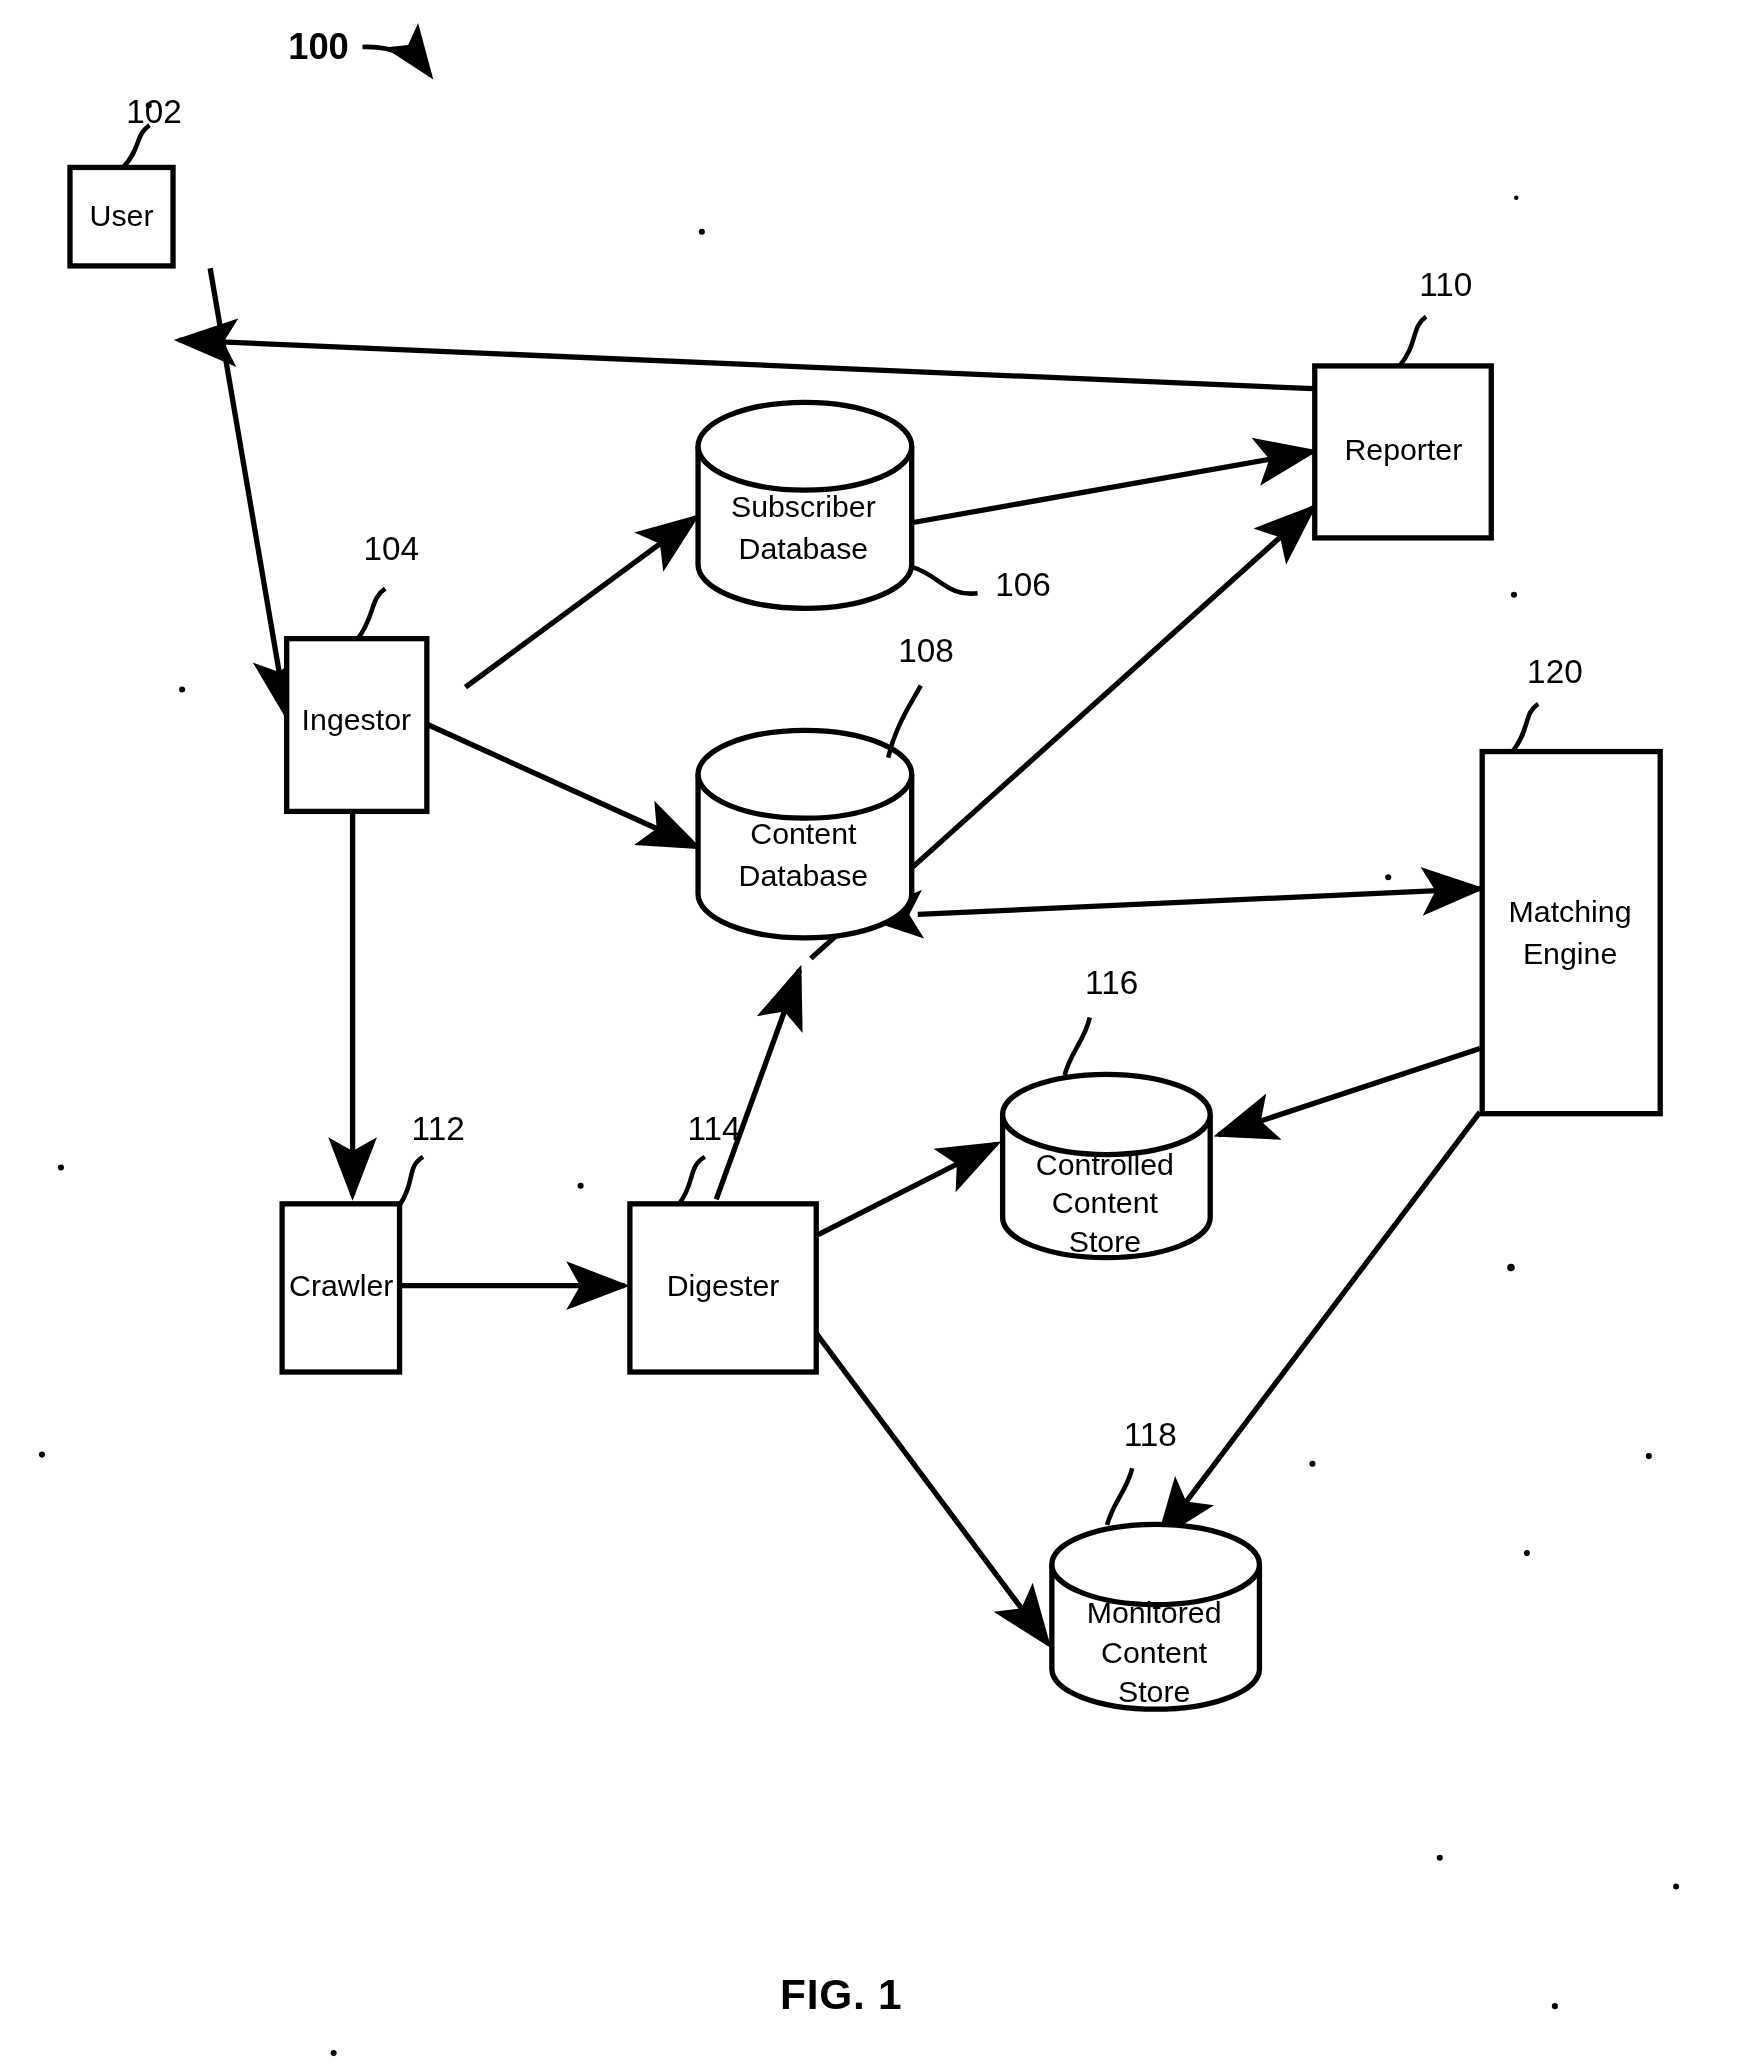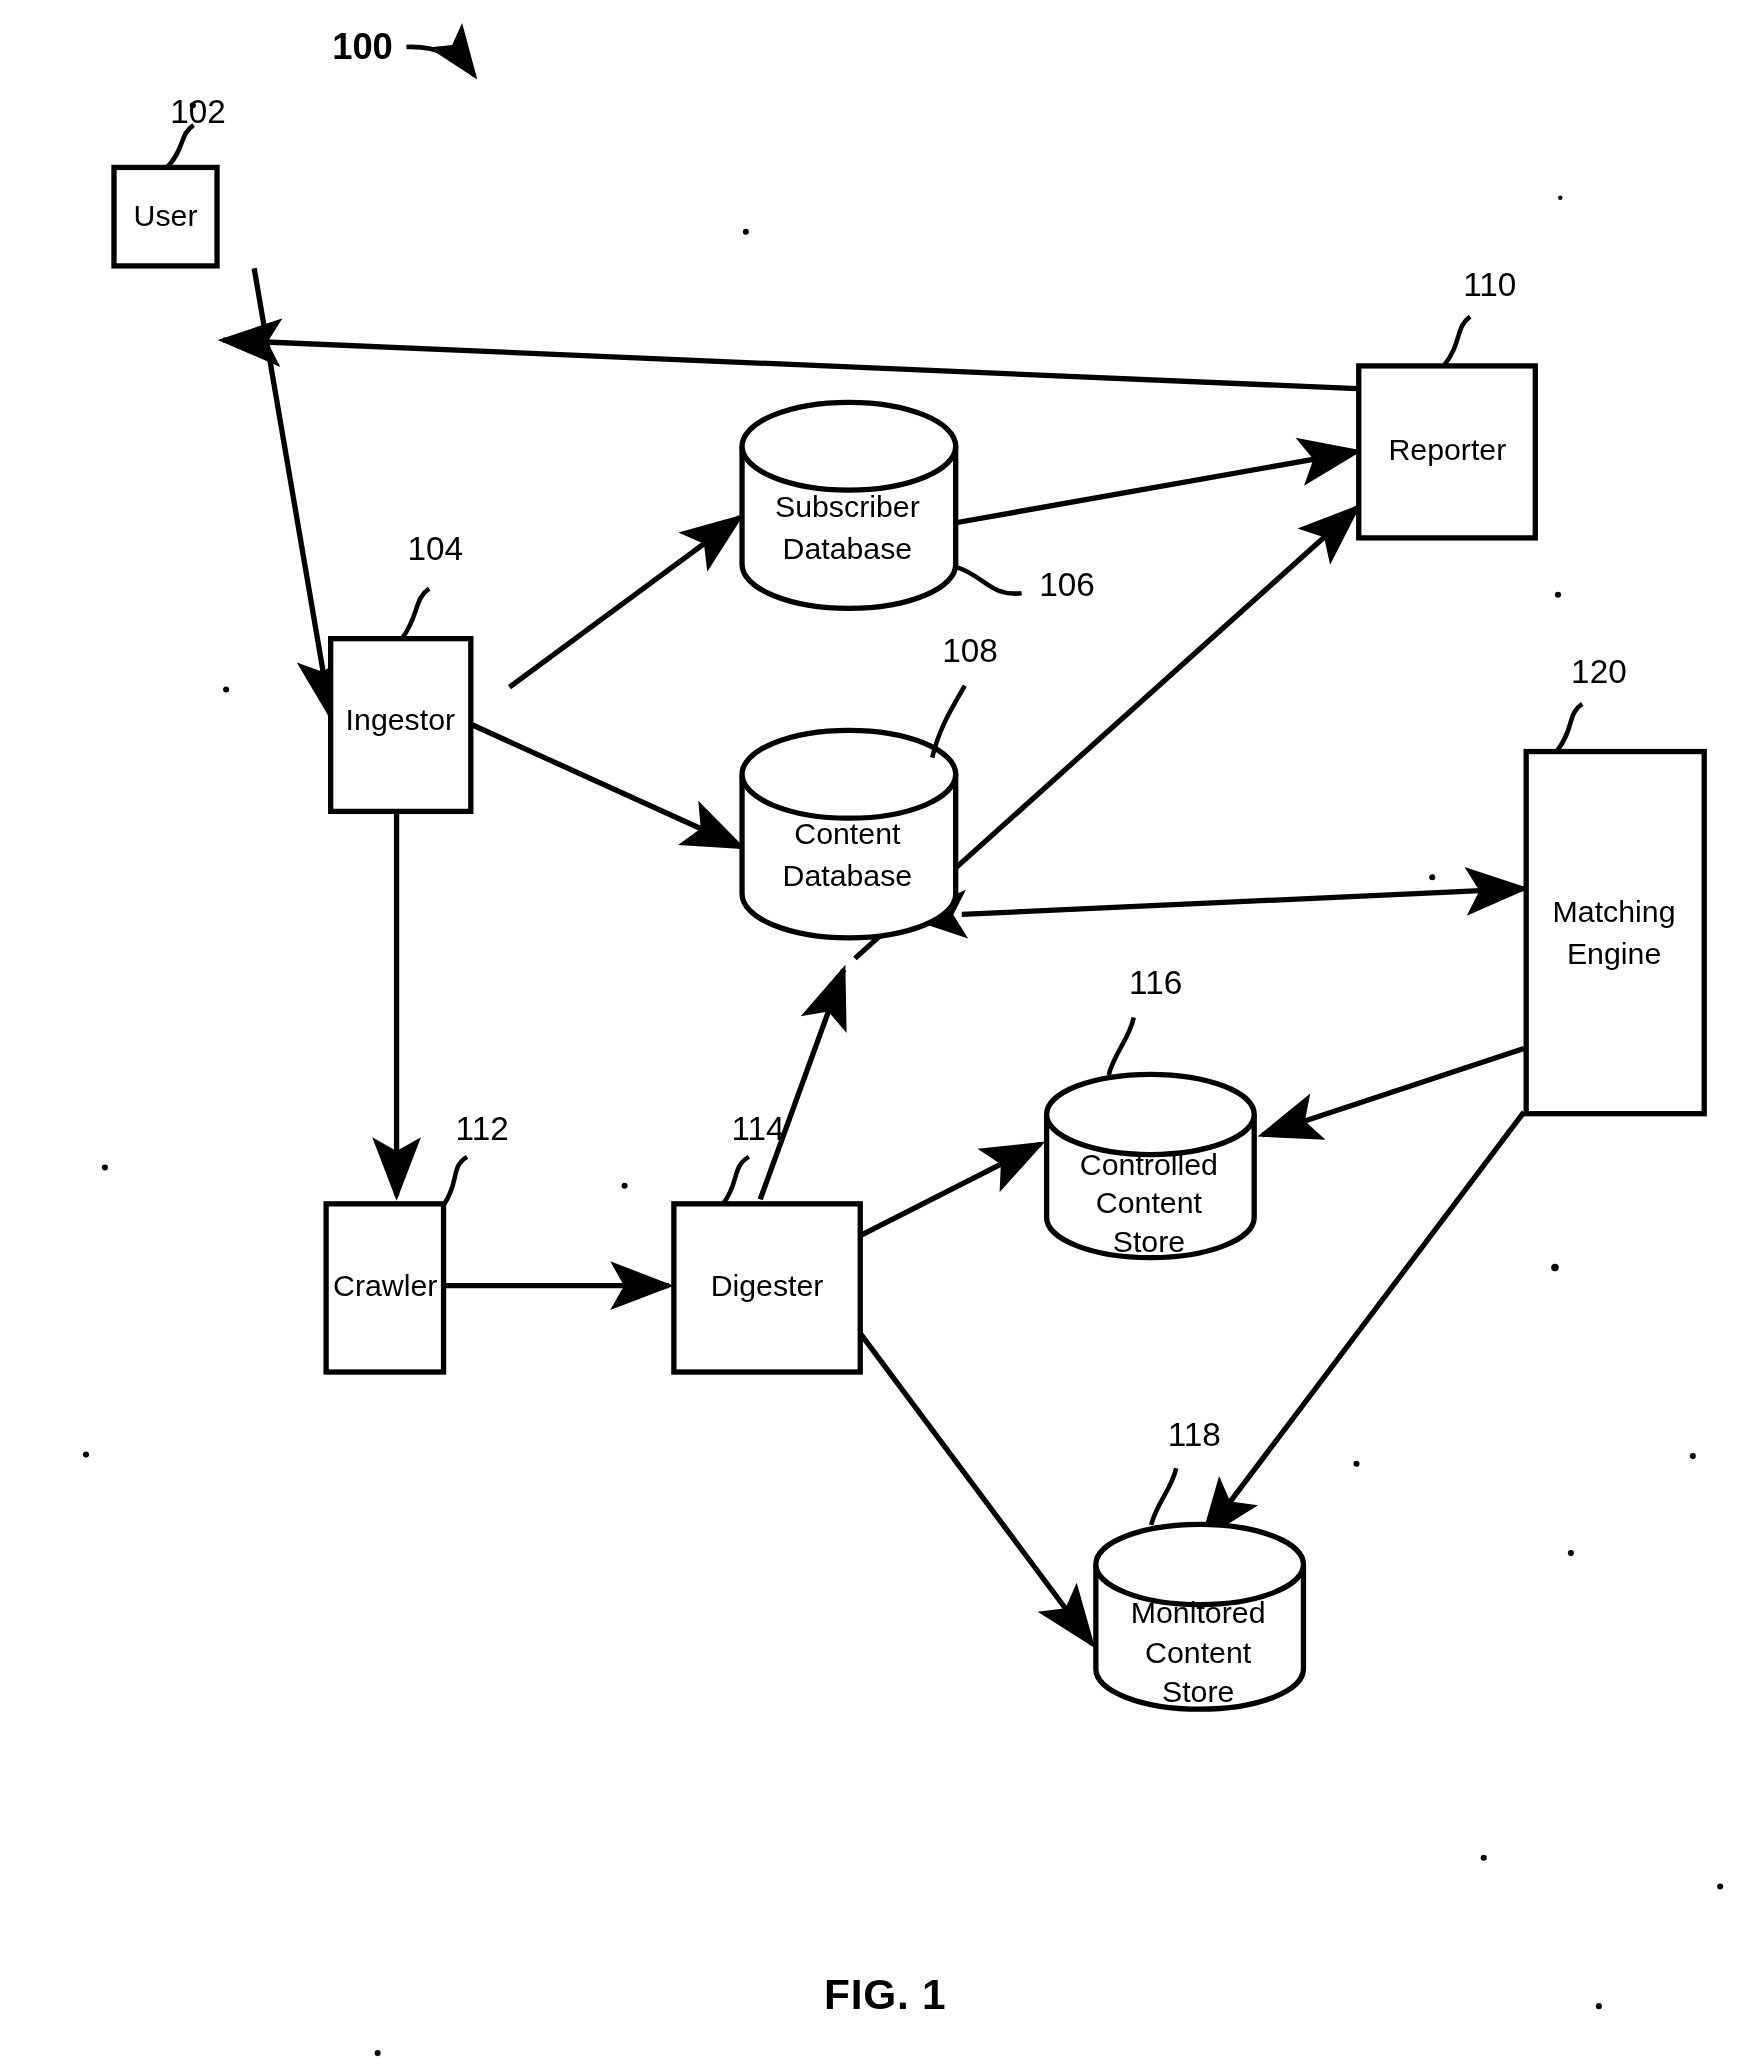--- a/index.html
+++ b/index.html
@@ -12,21 +12,20 @@
     height: 2066px;
     position: relative;
     font-family: "Liberation Sans", sans-serif;
     overflow: hidden;
   }
   #figure-root {
     position: absolute;
     left: 0; top: 0;
     width: 1570px;
     height: 2066px;
-    margin-left: 44px;
   }
   svg.diagram {
     display: block;
     width: 1759px;
     height: 2066px;
   }
   .node-shape {
     fill: #ffffff;
     stroke: #000000;
     stroke-width: 7;

